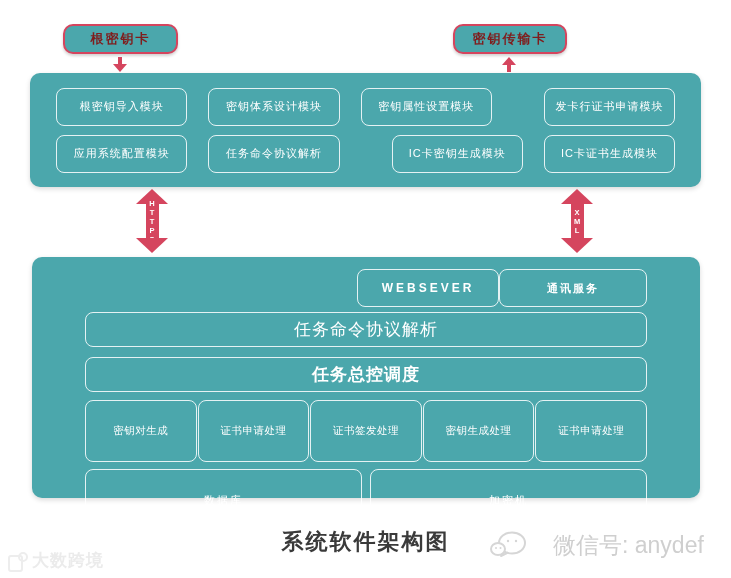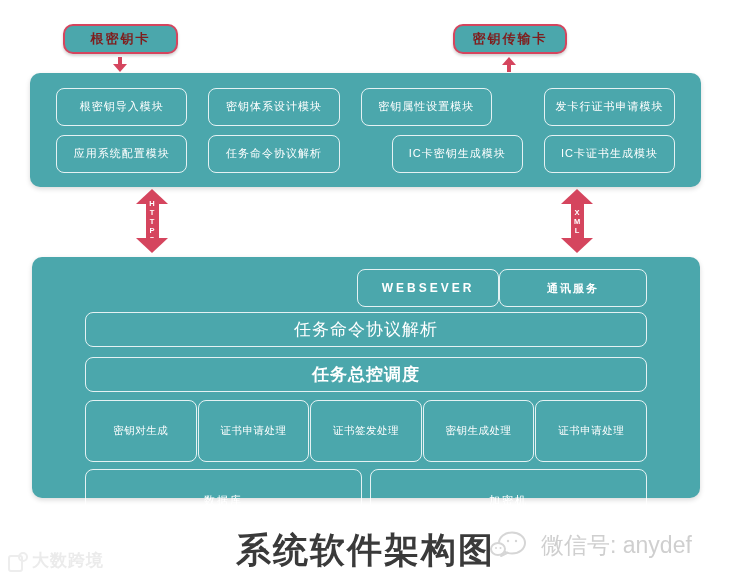--- a/index.html
+++ b/index.html
@@ -82,26 +82,26 @@
   #box-protocol { margin-bottom:10px; }
   #box-master   { margin-bottom:8px;font-weight:bold; }
   .lrowD { display:flex; gap:1px; height:62px; margin-bottom:7px; }
   .proc-box { flex:1; font-size:10.5px; letter-spacing:0.5px; }
   .lrowE { display:flex; gap:8px; height:62px; }
   .store-box { flex:1; font-size:11px; letter-spacing:2px; }
 
   
   #diagram-title {
     position:absolute; top:527px; left:0; width:100%;
-    text-align:center; font-size:35px; font-weight:bold;
+    text-align:center; font-size:22px; font-weight:bold;
     color:#3a3a3a; letter-spacing:2px;
   }
   #wechat-footer {
     position:absolute; top:530px; left:490px;
-    display:flex; align-items:center; gap:13px;
+    display:flex; align-items:center; gap:25px;
     color:#cfcfcf; font-size:23px;
   }
   #watermark {
     position:absolute; left:8px; top:549px;
     display:flex; align-items:center; gap:4px;
     color:#ebebeb; font-size:17px; font-weight:bold; letter-spacing:1px;
   }
   .wm-mark { width:20px; height:18px; position:relative; }
   .wm-mark::before {
     content:""; position:absolute; left:0; top:3px; width:11px; height:13px;

